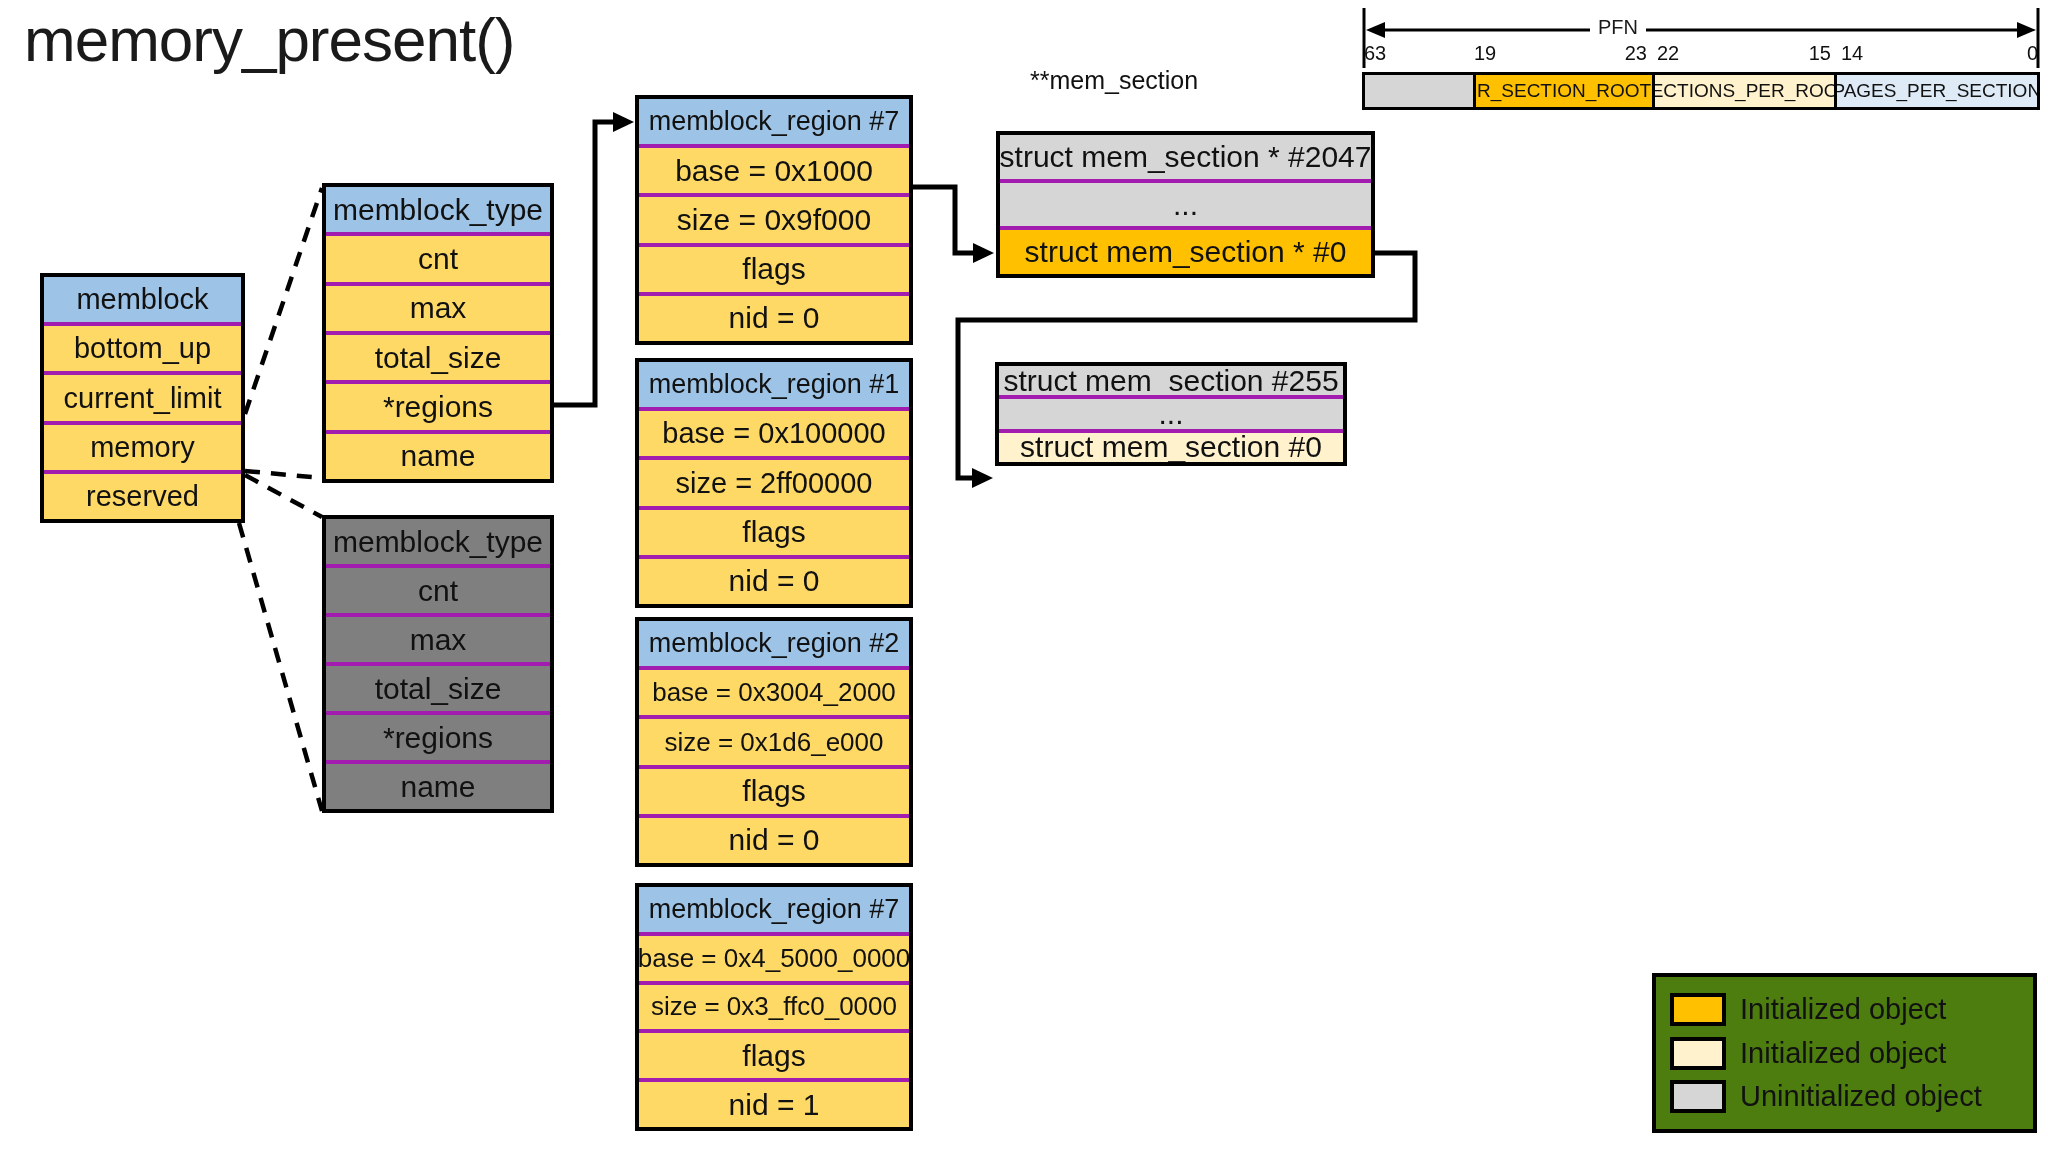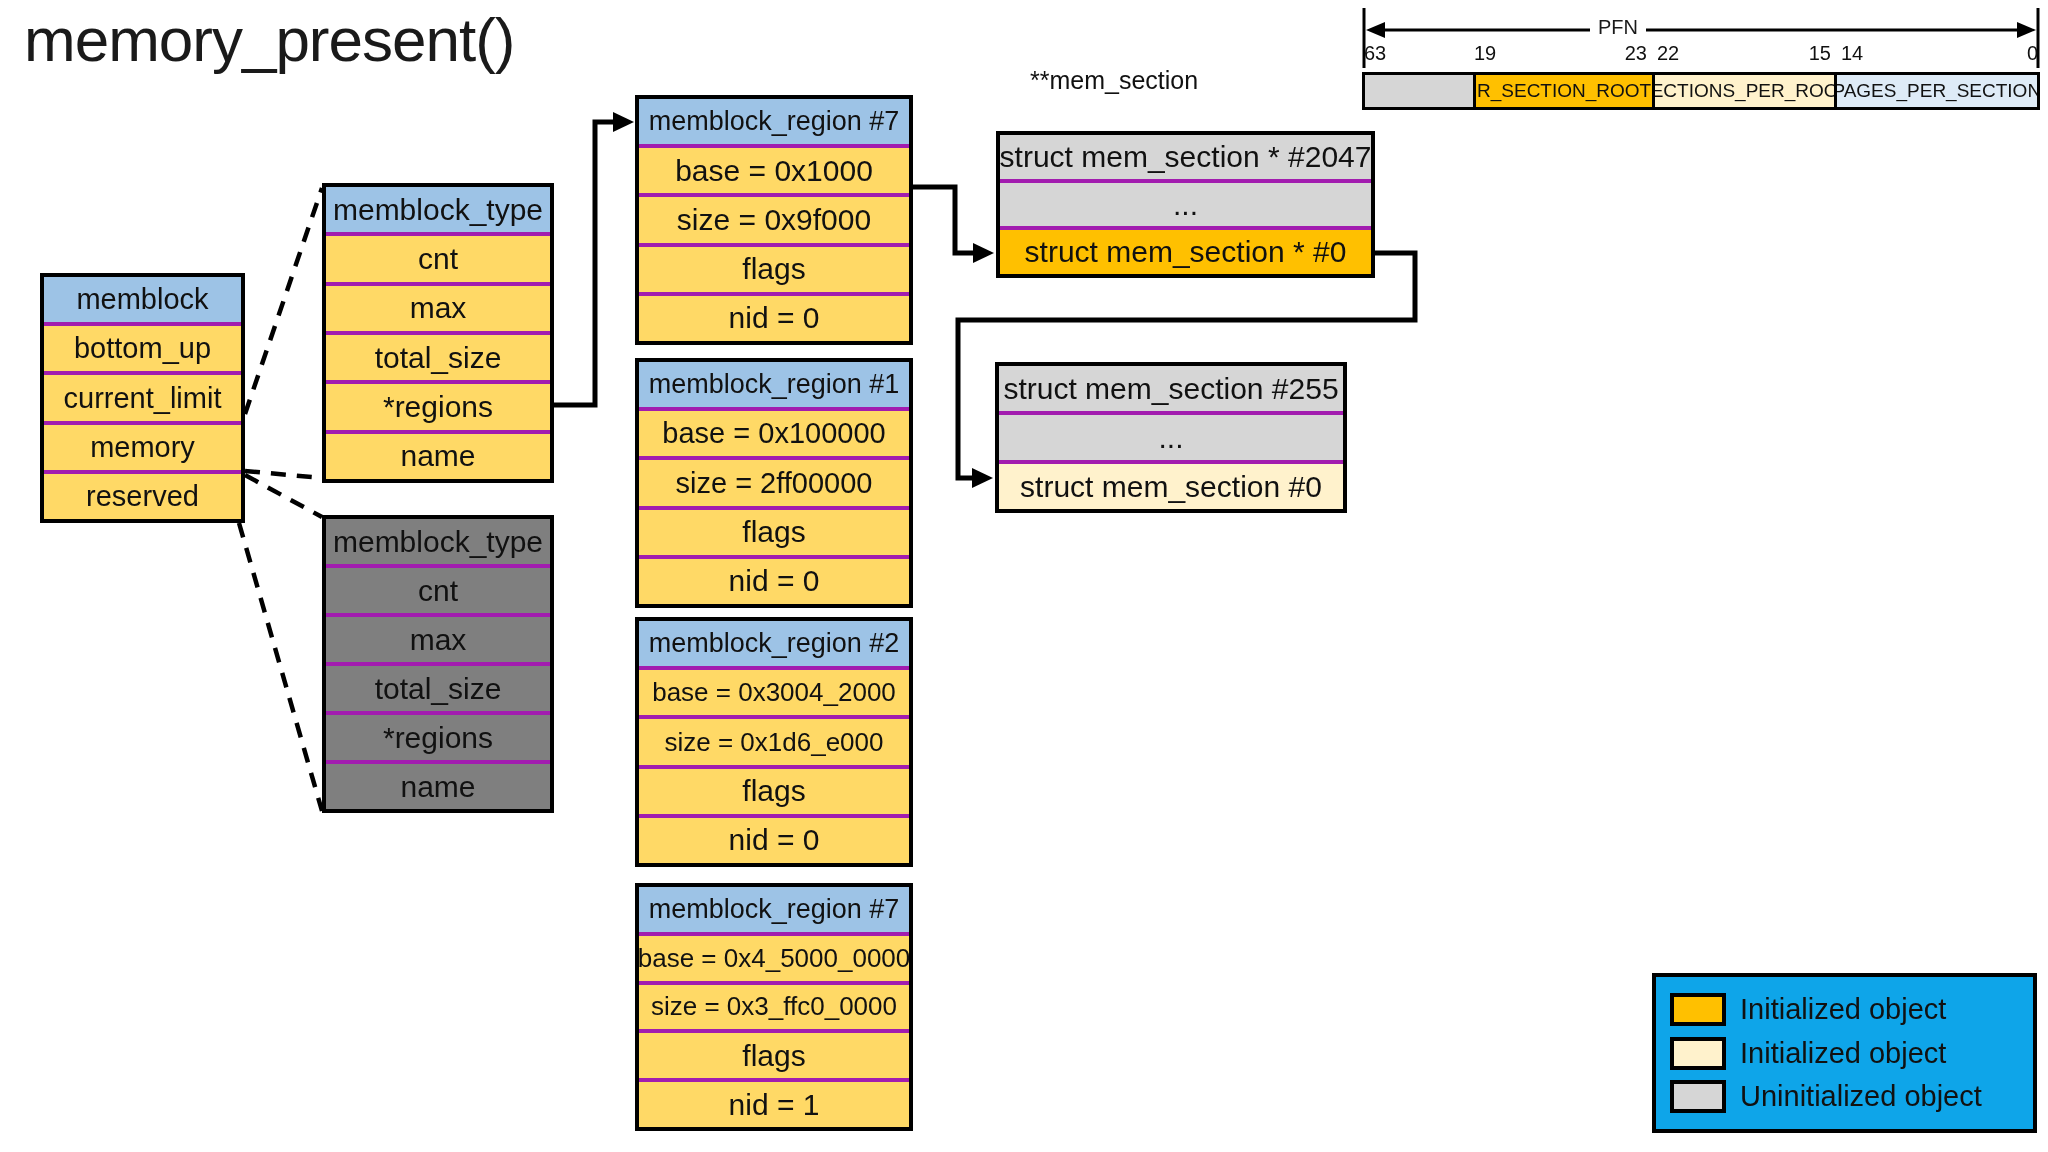--- a/index.html
+++ b/index.html
@@ -36,21 +36,21 @@
   .pfn .bit{position:absolute;top:42px;font-size:20px;color:#111;}
   .pfn-label{position:absolute;left:228px;top:16px;width:56px;text-align:center;
              font-size:20px;background:#fff;z-index:3;}
   .pfn-bar{position:absolute;left:0;right:0;top:72px;height:38px;display:flex;
            border:3px solid #000;box-sizing:border-box;}
   .pfn-seg{flex-basis:0;border-left:3px solid #000;display:flex;align-items:center;
            justify-content:center;font-size:19px;color:#111;white-space:nowrap;overflow:hidden;}
   .pfn-seg:first-child{border-left:none;}
 
   .legend{position:absolute;left:1652px;top:973px;width:385px;height:160px;border:4px solid #000;
-          box-sizing:border-box;background:#0ea5e9;display:flex;flex-direction:column;
+          box-sizing:border-box;background:#4d7c0f;display:flex;flex-direction:column;
           justify-content:space-evenly;padding:6px 6px 6px 14px;z-index:2;}
   .legend-item{display:flex;align-items:center;gap:14px;}
   .swatch{width:56px;height:33px;border:4px solid #000;box-sizing:border-box;flex:none;}
   .sw-orange{background:var(--init-orange,#FFC000);}
   .sw-cream{background:var(--init-cream,#FFF2CC);}
   .sw-gray{background:var(--uninit-gray,#D6D6D6);}
   .legend-text{font-size:29px;color:#111;white-space:nowrap;}
 </style>
 </head>
 <body>
@@ -147,21 +147,21 @@
     </div>
 
   <div class="memsection-title">**mem_section</div>
 
   <div class="sbox" id="ptrbox" style="left:996px;top:131px;width:379px;height:147px">
       <div class="row s-gray">struct mem_section * #2047</div>
       <div class="row s-gray">...</div>
       <div class="row s-orange">struct mem_section * #0</div>
     </div>
 
-  <div class="sbox" id="secbox" style="left:995px;top:362px;width:352px;height:151px">
+  <div class="sbox" id="secbox" style="left:995px;top:362px;width:352px;height:104px">
       <div class="row s-gray">struct mem_section #255</div>
       <div class="row s-gray">...</div>
       <div class="row s-cream">struct mem_section #0</div>
     </div>
 
   <div class="pfn">
     <div class="pfn-label">PFN</div>
     <span class="bit" style="left:2px">63</span>
     <span class="bit" style="left:112px">19</span>
     <span class="bit" style="right:393px">23</span>

